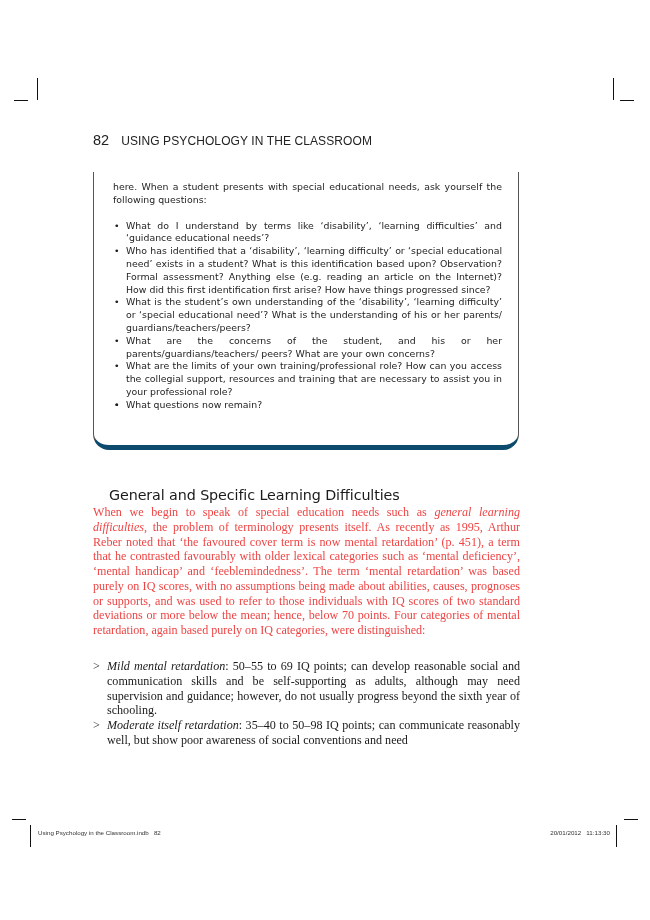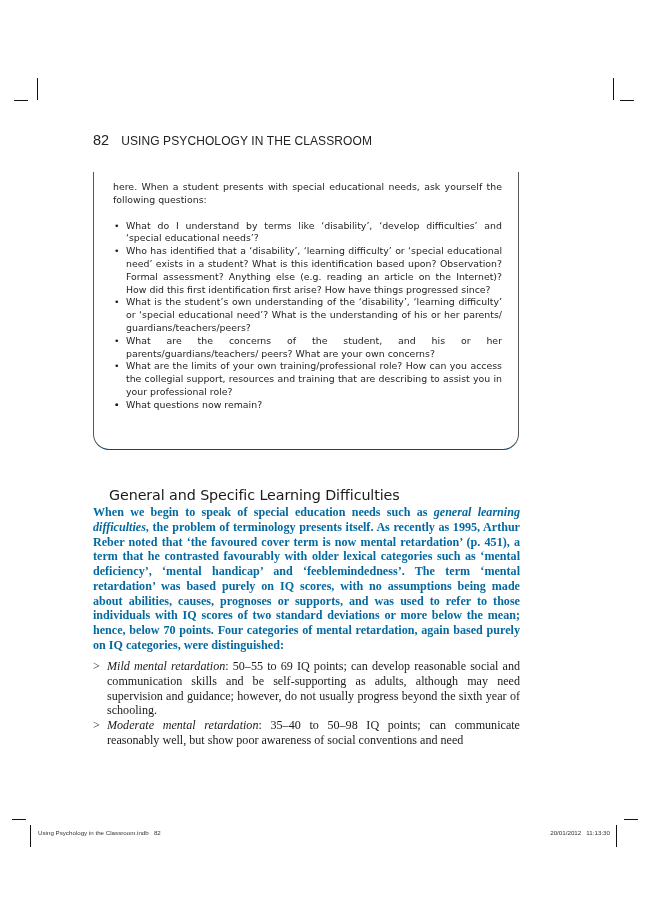--- a/index.html
+++ b/index.html
@@ -15,21 +15,21 @@
       position: absolute; left: 93px; top: 132px;
       font-family: "Liberation Sans", sans-serif;
       display: flex; align-items: baseline; gap: 12px;
       color: #222;
     }
     .running-head .pageno { font-size: 14.5px; }
     .running-head .title { font-size: 12px; letter-spacing: 0.1px; }
 
     .box {
       position: absolute; left: 93px; top: 172px; width: 426px; height: 278px;
-      border-left: 1px solid #555; border-right: 1px solid #555; border-bottom: 1px solid #0c4a6e;
+      border-left: 1px solid #555; border-right: 1px solid #555; border-bottom: 5px solid #0c4a6e;
       border-bottom-left-radius: 16px; border-bottom-right-radius: 16px;
       box-sizing: border-box;
     }
     .box-inner {
       position: absolute; left: 19px; top: 9px; width: 389px;
       font-family: "DejaVu Sans", sans-serif; font-size: 9.4px; line-height: 12.8px;
       color: #1e1e1e; text-align: justify;
     }
     .box-intro { margin: 0 0 13px 0; }
     .box-list { list-style: none; margin: 0; padding: 0; }
@@ -38,21 +38,21 @@
 
     .heading {
       position: absolute; left: 93px; top: 471px;
       font-family: "DejaVu Sans", sans-serif; font-size: 14.3px; font-weight: normal;
       color: #1a1a1a; margin: 16px; letter-spacing: -0.1px;
     }
 
     .body-para {
       position: absolute; left: 93px; top: 505px; width: 427px;
       font-family: "Liberation Serif", serif; font-size: 12.1px; line-height: 14.75px;
-      text-align: justify; margin: 0; color: #0369a1; font-weight: bold;
+      text-align: justify; margin: 0; color: #ef4444;
     }
     .ilist {
       position: absolute; left: 93px; top: 659px; width: 427px;
       list-style: none; margin: 0; padding: 0;
       font-family: "Liberation Serif", serif; font-size: 12.1px; line-height: 14.75px;
       color: #1a1a1a; text-align: justify;
     }
     .ilist li { position: relative; padding-left: 14px; }
     .ilist li .marker { position: absolute; left: 0; top: 0; }
     .ilist li em { }
@@ -76,34 +76,34 @@
 
 <div class="running-head">
   <span class="pageno">82</span>
   <span class="title">USING PSYCHOLOGY IN THE CLASSROOM</span>
 </div>
 
 <div class="box">
   <div class="box-inner">
     <p class="box-intro">here. When a student presents with special educational needs, ask yourself the following questions:</p>
     <ul class="box-list">
-      <li><span class="bullet">•</span><span>What do I understand by terms like ‘disability’, ‘develop difficulties’ and ‘special educational needs’?</span></li>
+      <li><span class="bullet">•</span><span>What do I understand by terms like ‘disability’, ‘learning difficulties’ and ‘guidance educational needs’?</span></li>
       <li><span class="bullet">•</span><span>Who has identified that a ‘disability’, ‘learning difficulty’ or ‘special educational need’ exists in a student? What is this identification based upon? Observation? Formal assessment? Anything else (e.g. reading an article on the Internet)? How did this first identification first arise? How have things progressed since?</span></li>
       <li><span class="bullet">•</span><span>What is the student’s own understanding of the ‘disability’, ‘learning difficulty’ or ‘special educational need’? What is the understanding of his or her parents/ guardians/teachers/peers?</span></li>
       <li><span class="bullet">•</span><span>What are the concerns of the student, and his or her parents/guardians/teachers/ peers? What are your own concerns?</span></li>
-      <li><span class="bullet">•</span><span>What are the limits of your own training/professional role? How can you access the collegial support, resources and training that are describing to assist you in your professional role?</span></li>
+      <li><span class="bullet">•</span><span>What are the limits of your own training/professional role? How can you access the collegial support, resources and training that are necessary to assist you in your professional role?</span></li>
       <li><span class="bullet">•</span></li>
       <li><span class="bullet">•</span><span>What questions now remain?</span></li>
     </ul>
   </div>
 </div>
 
 <h2 class="heading">General and Specific Learning Difficulties</h2>
 
 <p class="body-para"><span>When we begin to speak of special education needs such as </span><em>general learning difficulties</em><span>, the problem of terminology presents itself. As recently as 1995, Arthur Reber noted that ‘the favoured cover term is now mental retardation’ (p. 451), a term that he contrasted favourably with older lexical categories such as ‘mental deficiency’, ‘mental handicap’ and ‘feeblemindedness’. The term ‘mental retardation’ was based purely on IQ scores, with no assumptions being made about abilities, causes, prognoses or supports, and was used to refer to those individuals with IQ scores of two standard deviations or more below the mean; hence, below 70 points. Four categories of mental retardation, again based purely on IQ categories, were distinguished:</span></p>
 
 <ul class="ilist">
   <li><span class="marker">&gt;</span><em>Mild mental retardation</em><span>: 50–55 to 69 IQ points; can develop reasonable social and communication skills and be self-supporting as adults, although may need supervision and guidance; however, do not usually progress beyond the sixth year of schooling.</span></li>
-  <li><span class="marker">&gt;</span><em>Moderate mental retardation</em><span>: 35–40 to 50–98 IQ points; can communicate reasonably well, but show poor awareness of social conventions and need</span></li>
+  <li><span class="marker">&gt;</span><em>Moderate itself retardation</em><span>: 35–40 to 50–98 IQ points; can communicate reasonably well, but show poor awareness of social conventions and need</span></li>
 </ul>
 
 <div class="slug" style="left:38px; white-space:pre;">Using Psychology in the Classroom.indb   82</div>
 <div class="slug" style="right:40px; white-space:pre;">20/01/2012   11:13:30</div>
 
 </body></html>

